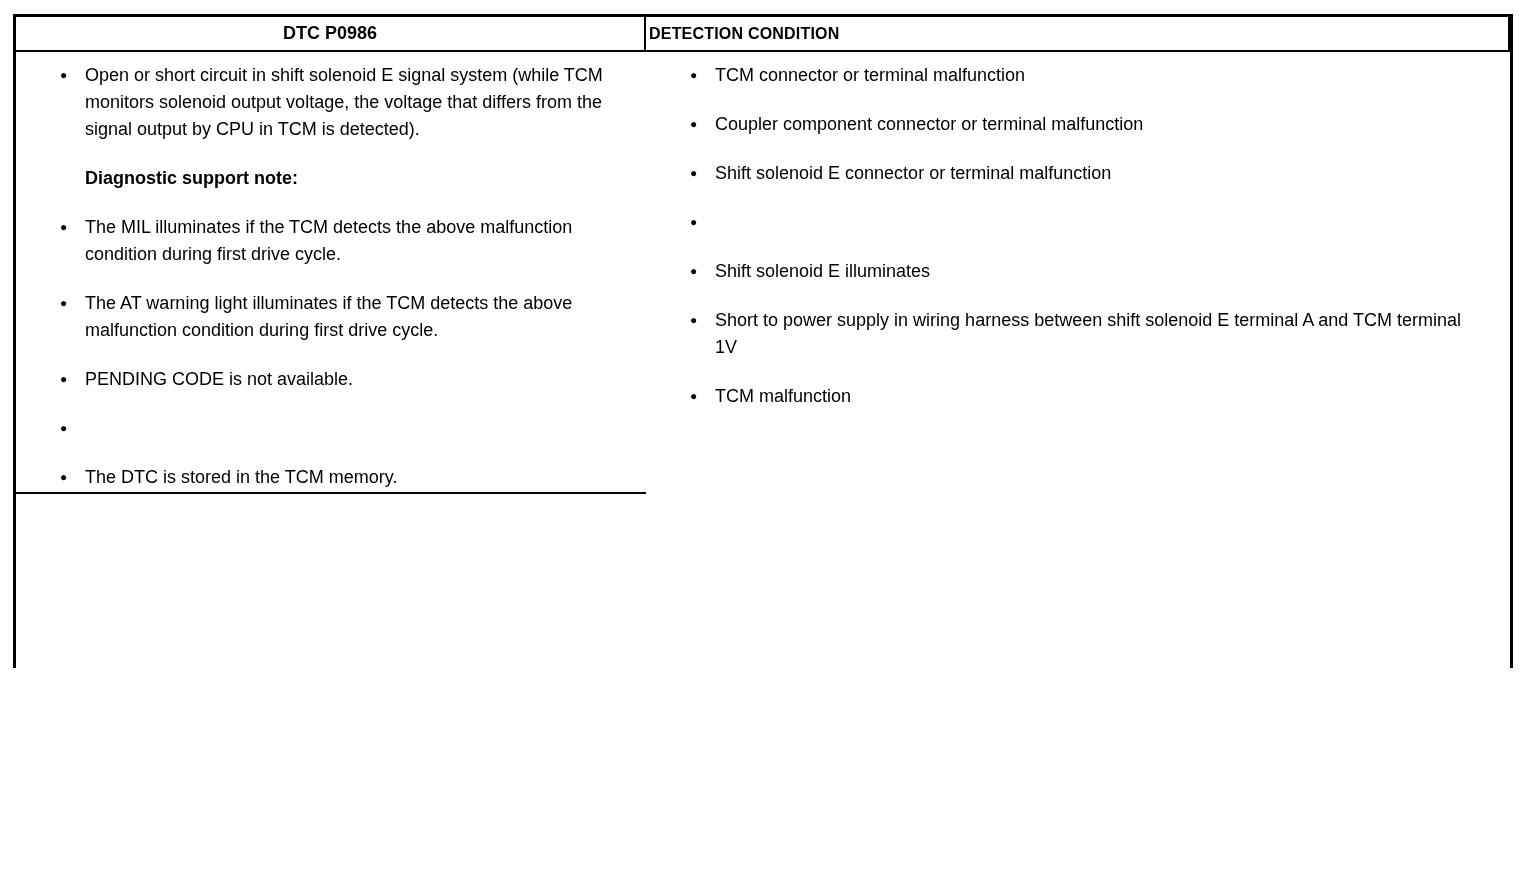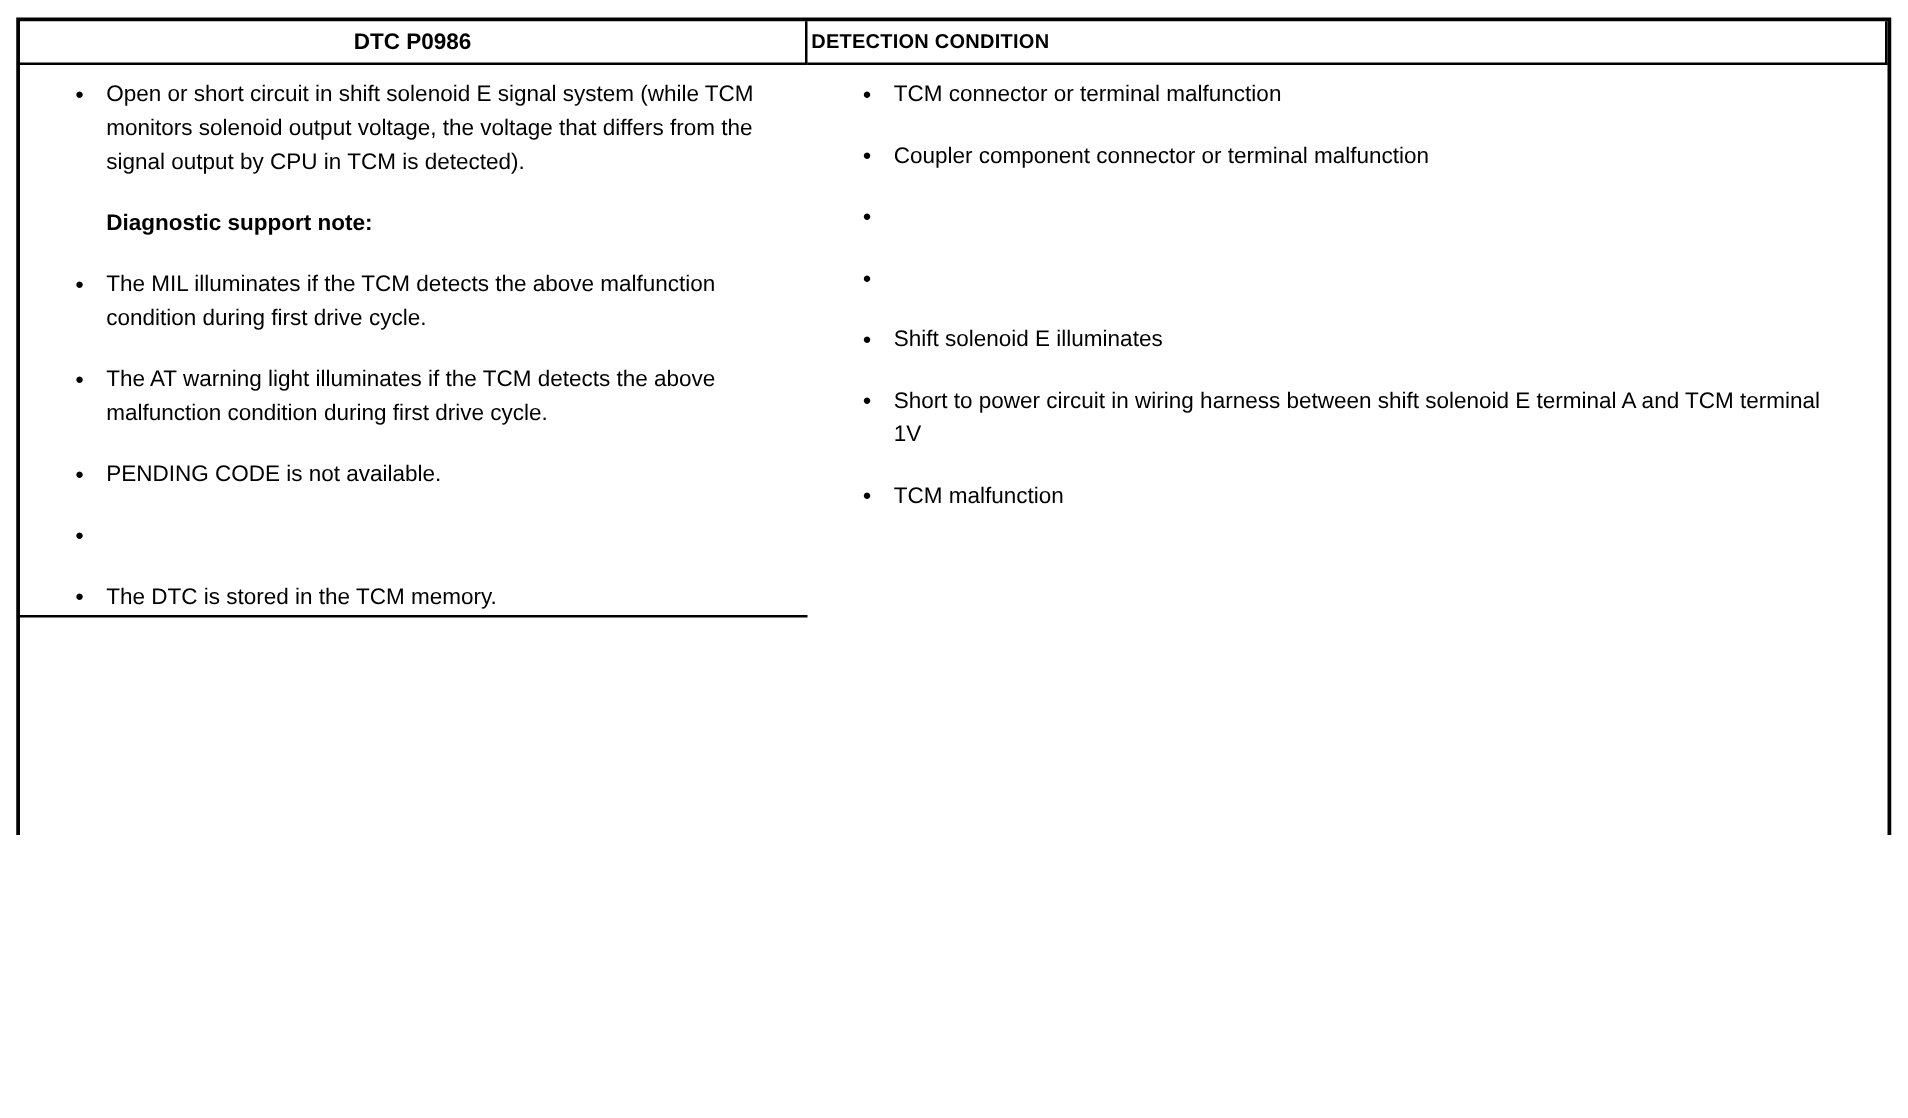--- a/index.html
+++ b/index.html
@@ -124,31 +124,32 @@
         <div class="item">
           <span class="bullet">●</span>
           <span class="item-text">TCM connector or terminal malfunction</span>
         </div>
         <div class="item">
           <span class="bullet">●</span>
           <span class="item-text">Coupler component connector or terminal malfunction</span>
         </div>
         <div class="item">
           <span class="bullet">●</span>
+          <span class="item-text">Shift solenoid E connector or terminal malfunction</span>
         </div>
         <div class="item">
           <span class="bullet">●</span>
         </div>
         <div class="item">
           <span class="bullet">●</span>
           <span class="item-text">Shift solenoid E illuminates</span>
         </div>
         <div class="item">
           <span class="bullet">●</span>
-          <span class="item-text">Short to power circuit in wiring harness between shift solenoid E terminal A and TCM terminal 1V</span>
+          <span class="item-text">Short to power supply in wiring harness between shift solenoid E terminal A and TCM terminal 1V</span>
         </div>
         <div class="item">
           <span class="bullet">●</span>
           <span class="item-text">TCM malfunction</span>
         </div>
       </div>
 
   </div>
 </div>
 

